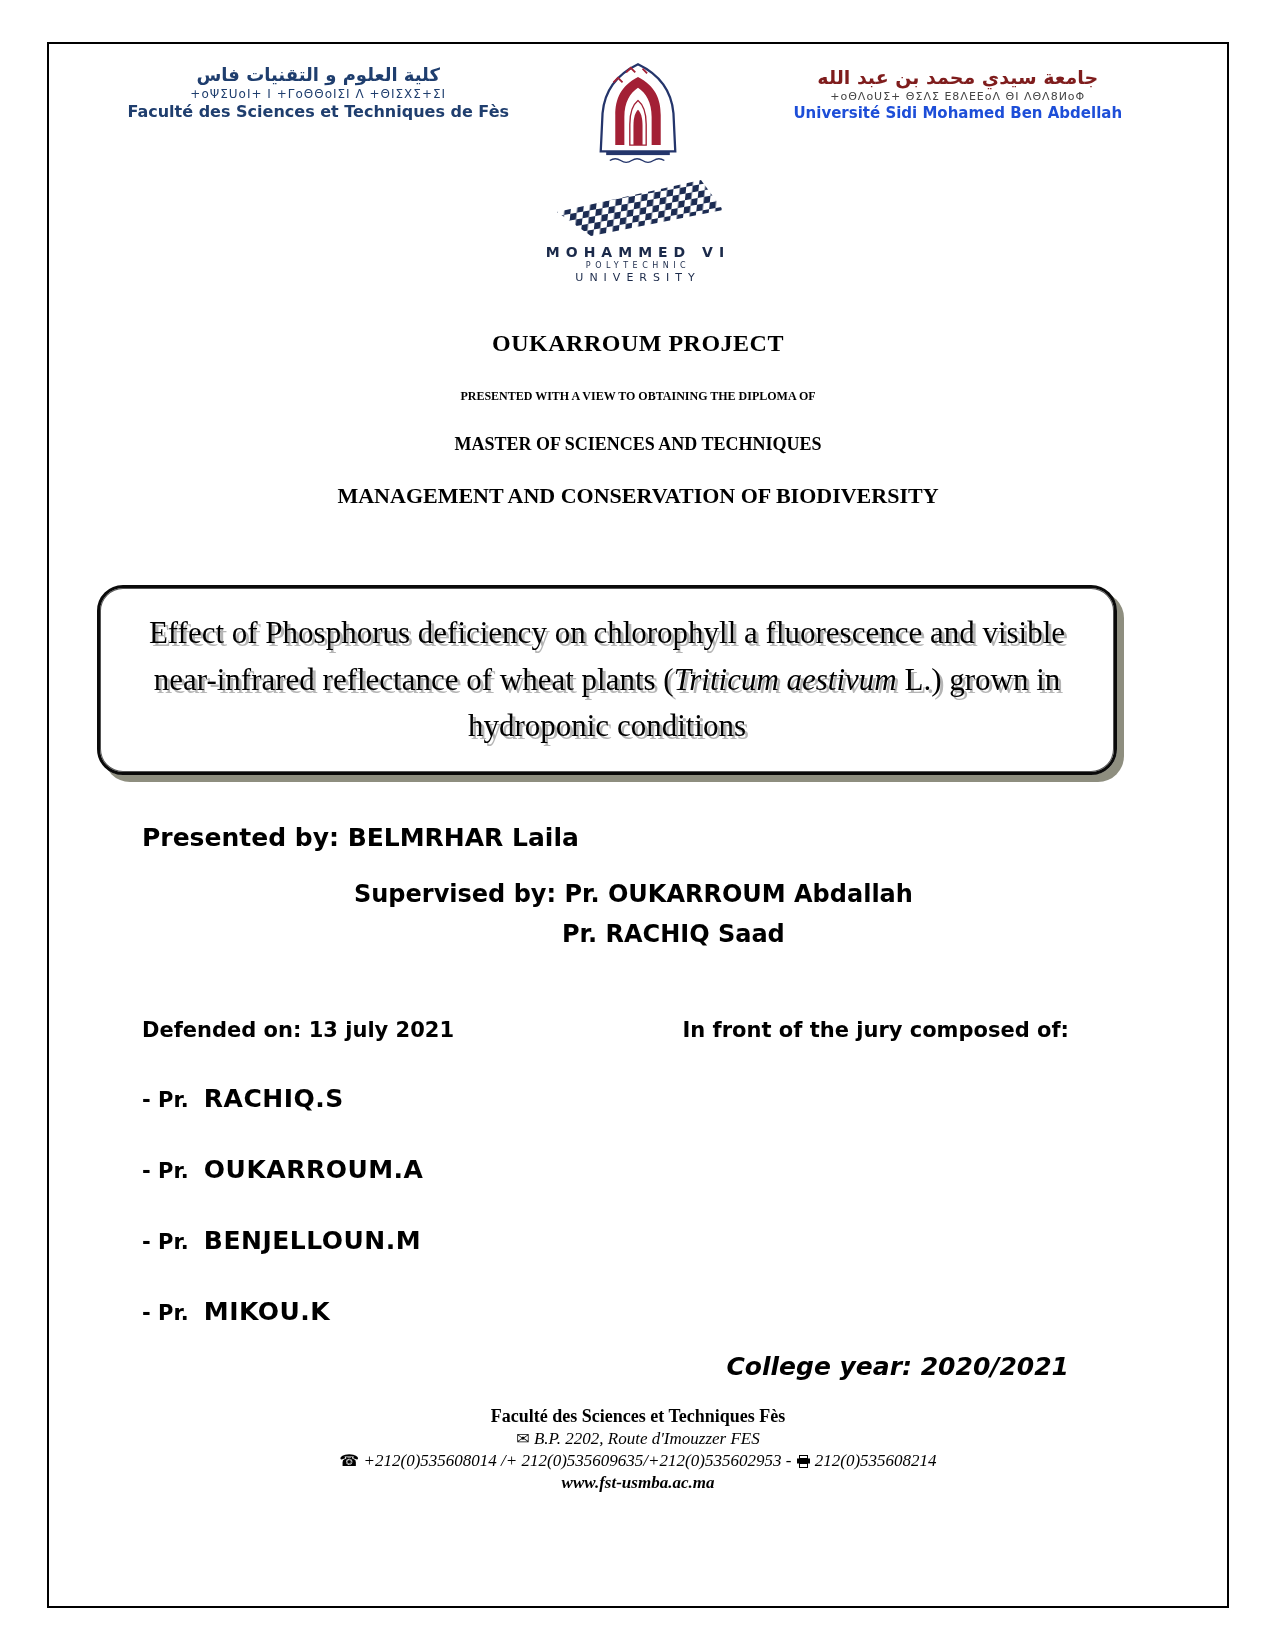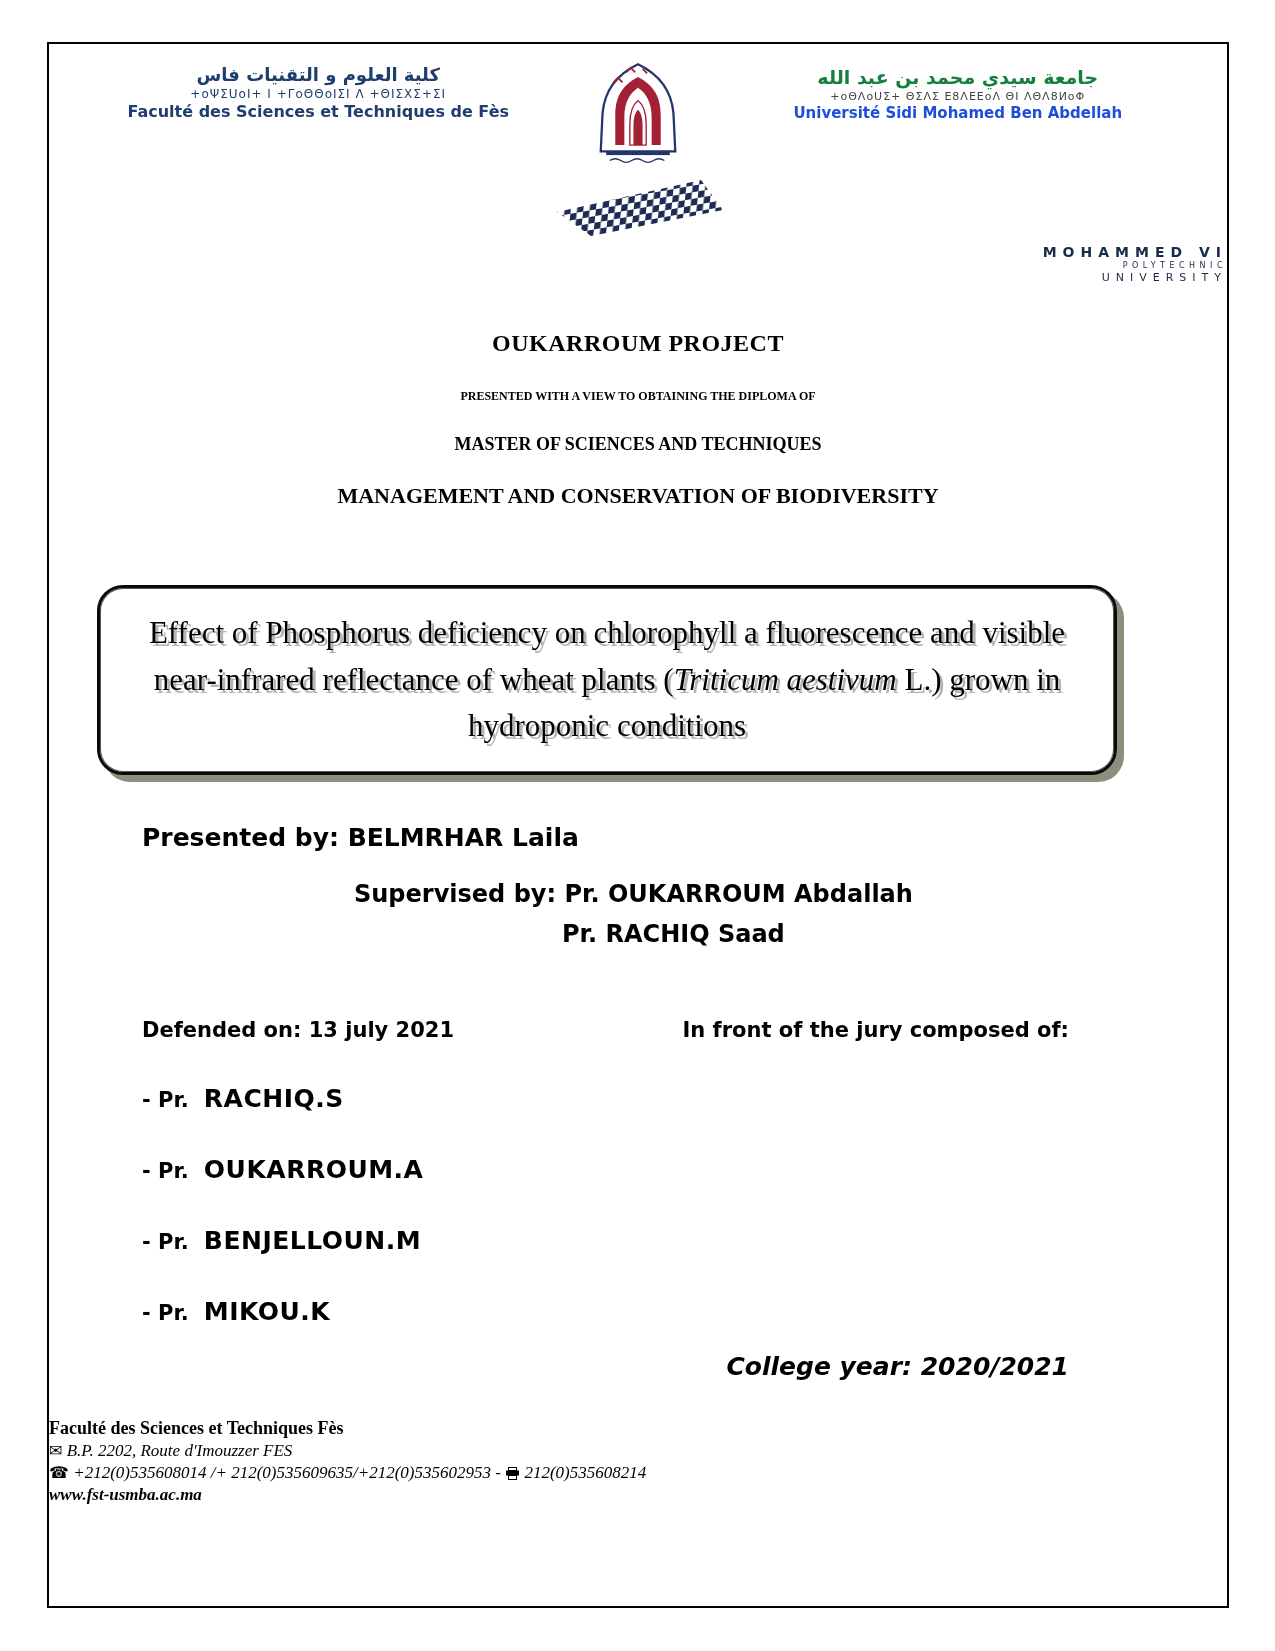--- a/index.html
+++ b/index.html
@@ -13,27 +13,27 @@
   .header-row { display: flex; align-items: flex-start; margin-top: 16px; padding: 0 28px; }
   .h-col { text-align: center; }
   .h-left { width: 43%; padding-top: 4px; }
   .h-logo { width: 14%; display: flex; justify-content: center; }
   .h-right { width: 43%; padding-top: 6px; }
 
   .arabic { font-family: "DejaVu Sans", sans-serif; font-weight: bold; font-size: 18px; line-height: 1.25; }
   .tifinagh { font-family: "DejaVu Sans", sans-serif; font-size: 12px; letter-spacing: 1px; line-height: 1.3; }
   .latin-inst { font-family: "DejaVu Sans", sans-serif; font-weight: bold; font-size: 16px; line-height: 1.25; }
   .blue { color: #1f3e6e; text-align: center; }
-  .h-right .arabic { color: #15803d; font-size: 19px; }
+  .h-right .arabic { color: #7f1d1d; font-size: 19px; }
   .h-right .tifinagh { color: #444; font-size: 11px; }
   .h-right .latin-inst { color: #1d4ed8; font-size: 15px; }
 
   
   .um6p-block { margin-top: 2px; text-align: center; }
-  .um6p-text { color: #1b2a4a; font-family: "DejaVu Sans", sans-serif; margin-top: 2px; text-align: right; }
+  .um6p-text { color: #1b2a4a; font-family: "DejaVu Sans", sans-serif; margin-top: 2px; }
   .um6p-l1 { font-size: 14px; letter-spacing: 6px; font-weight: bold; }
   .um6p-l2 { font-size: 8px; letter-spacing: 4.5px; margin-top: 1px; }
   .um6p-l3 { font-size: 11px; letter-spacing: 6px; margin-top: 1px; }
 
   
   .headings { text-align: center; }
   .h-project { margin-top: 46px; font-size: 24px; font-weight: bold; letter-spacing: 0.5px; }
   .h-presented { margin-top: 32px; font-size: 12px; font-weight: bold; }
   .h-master { margin-top: 30px; font-size: 18px; font-weight: bold; }
   .h-management { margin-top: 28px; font-size: 22px; font-weight: bold; }
@@ -67,21 +67,21 @@
   .defense-left { font-size: 21px; font-weight: bold; }
   .defense-right { font-size: 21px; font-weight: bold; margin-right: 48px; }
 
   .jury-item { margin-top: 42px; }
   .jury-prefix { font-size: 21px; font-weight: bold; }
   .jury-name { font-size: 25px; font-weight: bold; margin-left: 10px; letter-spacing: 0.5px; }
 
   .college-year { margin-top: 26px; text-align: right; padding-right: 48px; font-size: 25px; font-weight: bold; font-style: italic; }
 
   
-  .footer { margin-top: 36px; line-height: 1.3; }
+  .footer { margin-top: 24px; text-align: center; line-height: 1.3; }
   .f1 { font-size: 18px; font-weight: bold; }
   .f2, .f3 { font-size: 17px; font-style: italic; }
   .f4 { font-size: 17px; font-weight: bold; font-style: italic; }
   .f-icon { font-style: normal; font-size: 16px; }
   .printer-icon svg { vertical-align: -2px; }
 </style>
 </head>
 <body>
 
 <div class="page">

